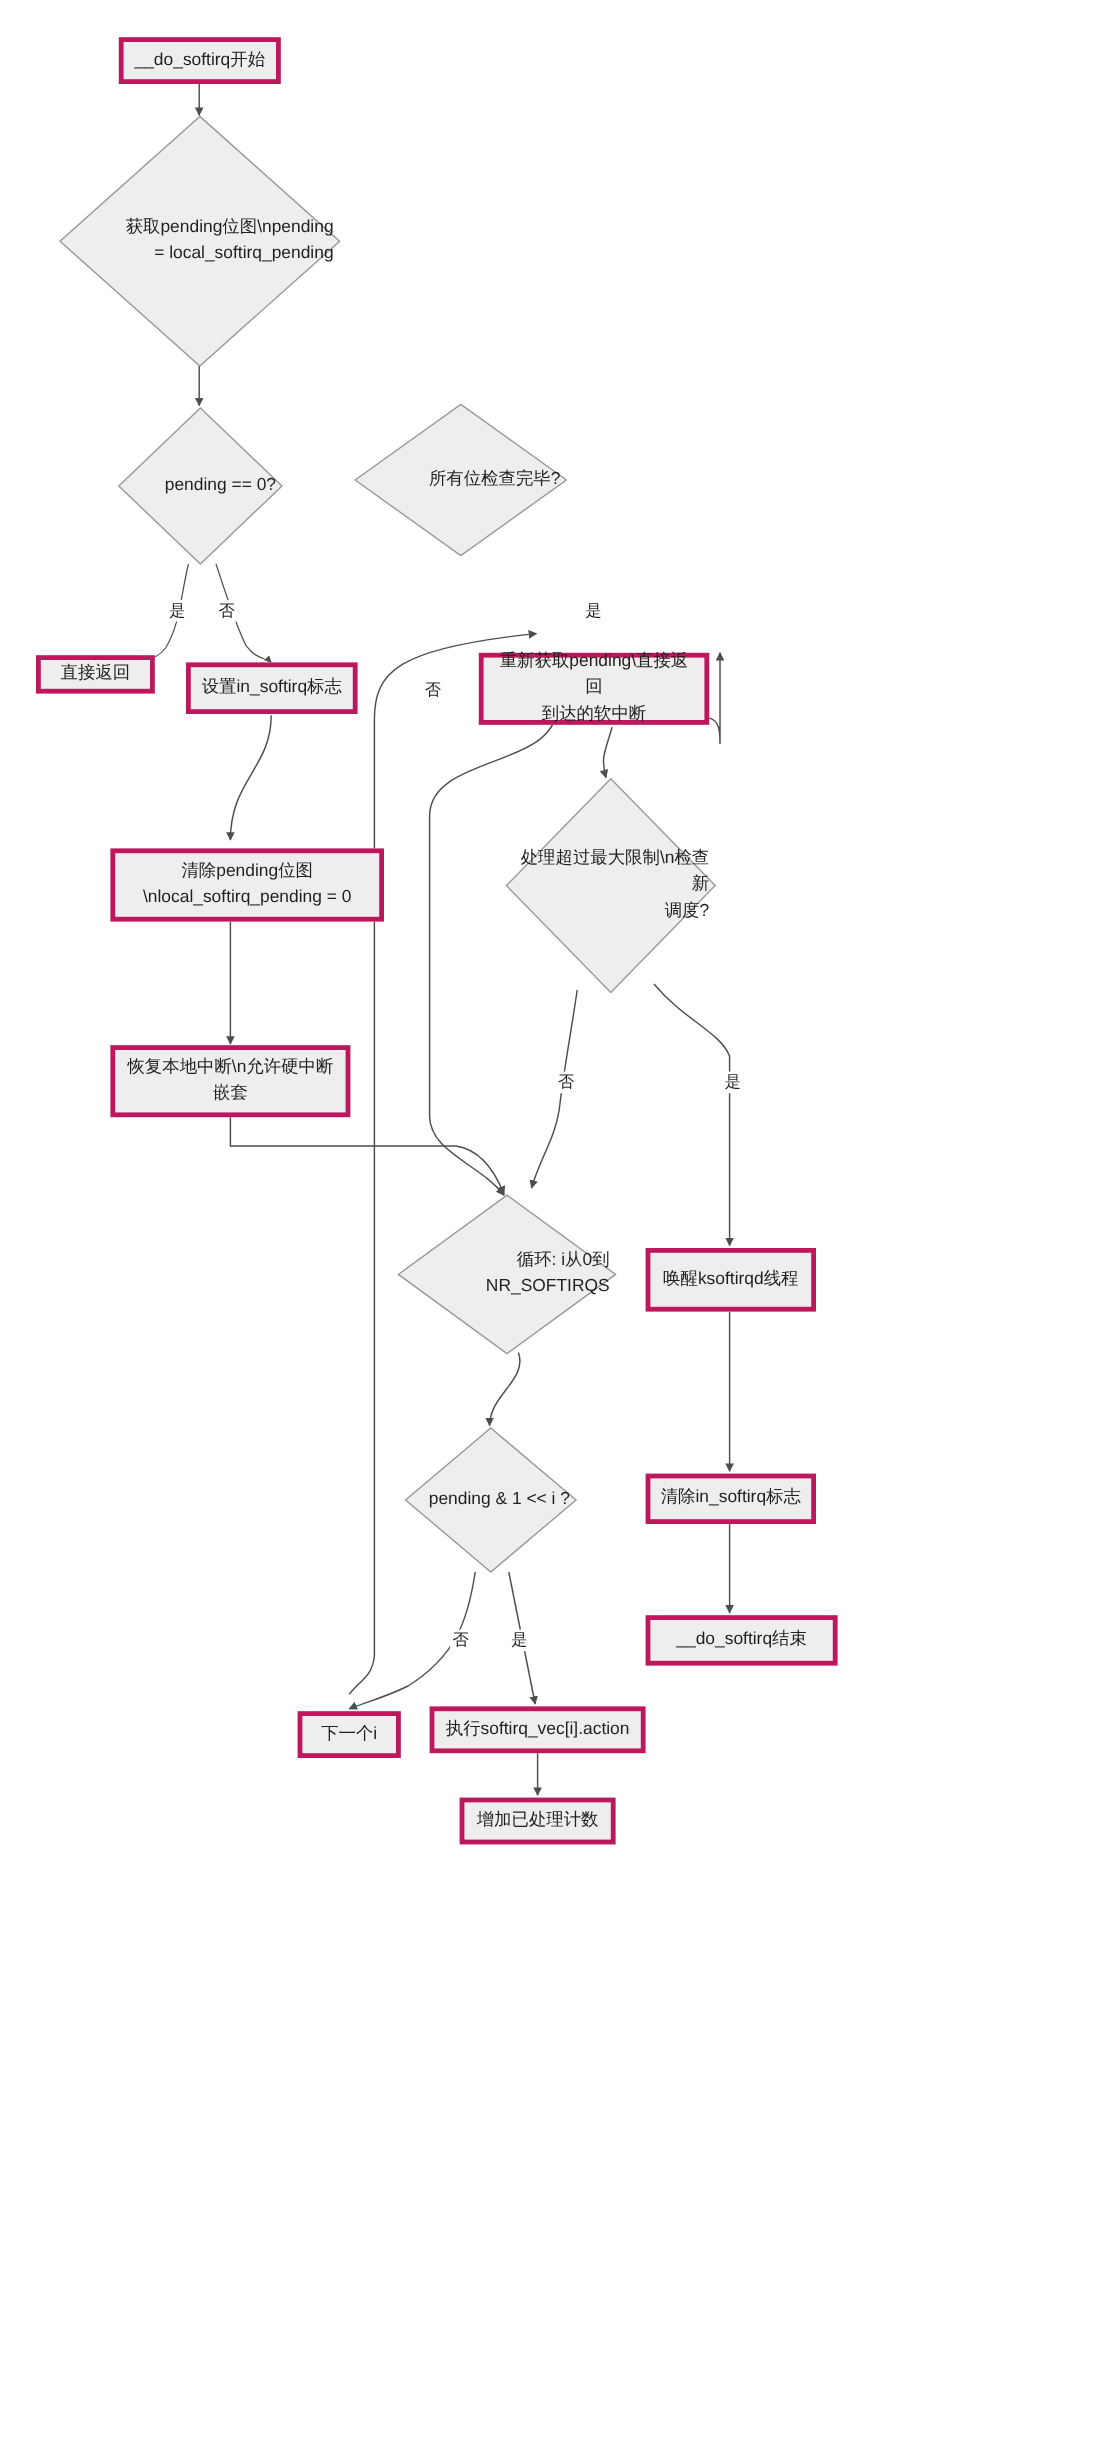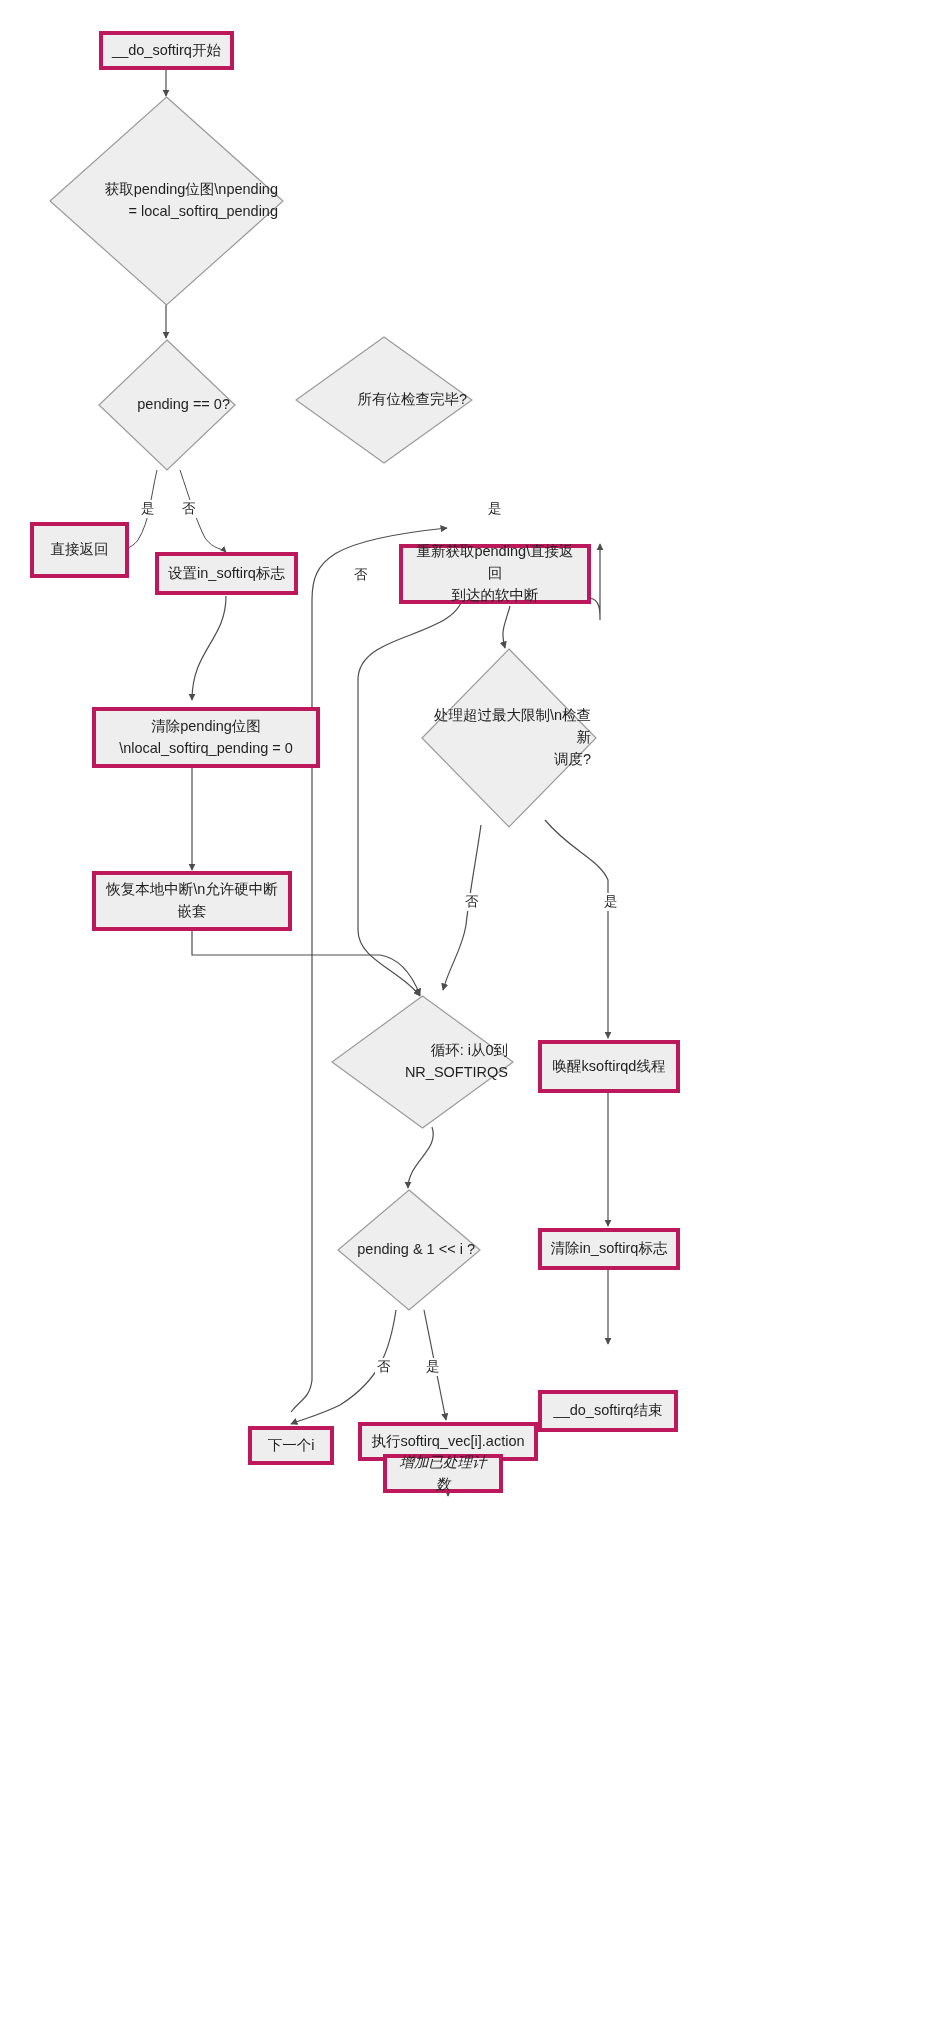--- a/index.html
+++ b/index.html
@@ -150,21 +150,21 @@
     <span class="diamond-label">pending == 0?</span>
   </div>
 
   <div class="diamond-wrap" style="left:295px; top:336px; width:178px; height:128px;">
     <svg class="diamond-shape" viewBox="0 0 178 128" preserveAspectRatio="none">
       <polygon points="89,1 177,64 89,127 1,64" fill="#eeeeee" stroke="#9a9a9a" stroke-width="1.2"></polygon>
     </svg>
     <span class="diamond-label">所有位检查完毕?</span>
   </div>
 
-  <div class="node box" style="left:30px; top:522px; width:99px; height:56px;">
+  <div class="node box" style="left:30px; top:546px; width:99px; height:32px;">
     <span>直接返回</span>
   </div>
 
   <div class="node box" style="left:155px; top:552px; width:143px; height:43px;">
     <span>设置in_softirq标志</span>
   </div>
 
   <div class="node box" style="left:399px; top:544px; width:192px; height:60px;">
     <span class="ml">重新获取pending\直接返回
 到达的软中断</span>
@@ -211,25 +211,25 @@
   </div>
 
   <div class="node box" style="left:248px; top:1426px; width:86px; height:39px;">
     <span>下一个i</span>
   </div>
 
   <div class="node box" style="left:358px; top:1422px; width:180px; height:39px;">
     <span>执行softirq_vec[i].action</span>
   </div>
 
-  <div class="node box" style="left:538px; top:1346px; width:140px; height:42px;margin-top:44px;">
+  <div class="node box" style="left:538px; top:1346px; width:160px; height:42px;">
     <span>__do_softirq结束</span>
   </div>
 
-  <div class="node box" style="left:383px; top:1454px; width:120px; height:39px;font-style:italic;">
+  <div class="node box" style="left:383px; top:1498px; width:130px; height:39px;">
     <span>增加已处理计数</span>
   </div>
 
   <span class="edge-label" style="left:139px; top:500px;">是</span>
 
   <span class="edge-label" style="left:180px; top:500px;">否</span>
 
   <span class="edge-label" style="left:486px; top:500px;">是</span>
 
   <span class="edge-label" style="left:352px; top:566px;">否</span>

